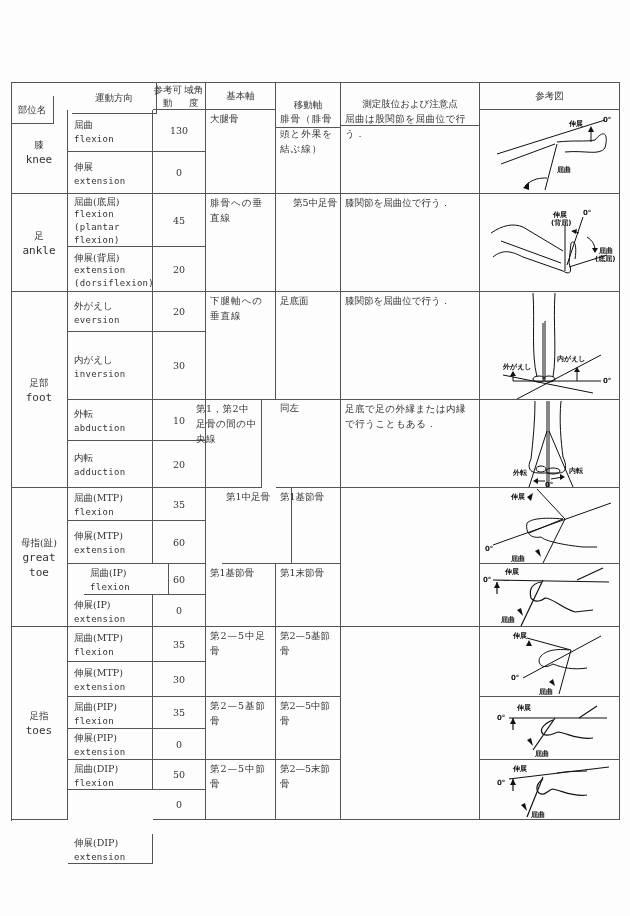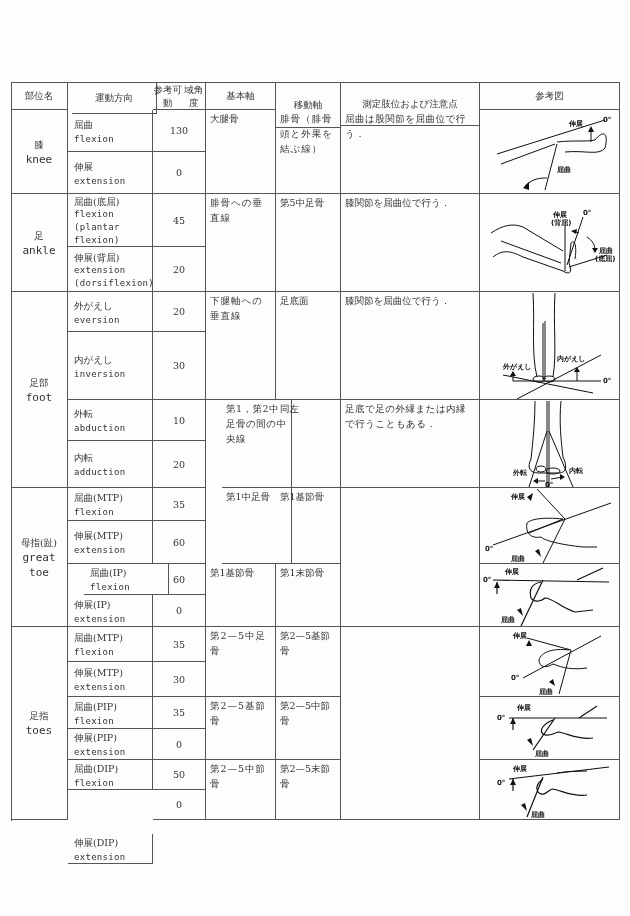--- a/index.html
+++ b/index.html
@@ -27,21 +27,21 @@
     .part .en { font-family: "DejaVu Sans Mono", "Liberation Mono", monospace; font-size: 11px; }
     .fig { display: flex; align-items: center; justify-content: center; }
     .fig svg { display: block; }
     .fig text { font-family: "DejaVu Sans", sans-serif; font-size: 7px; font-weight: bold; fill: #111; }
   </style>
 </head>
 <body>
 
 <div class="tbl-frame"></div>
 
-<div class="cell hdr" style="left:11px;top:82px;width:57px;height:28px;">部位名</div>
+<div class="cell hdr" style="left:11px;top:96px;width:43px;height:28px;">部位名</div>
 <div class="cell hdr" style="left:72px;top:82px;width:85px;height:32px;">運動方向</div>
 <div class="cell hdr" style="left:153px;top:82px;width:53px;height:28px;flex-direction:row;">
   <span>参考可動</span>
   <span>域角度</span>
 </div>
 <div class="cell hdr" style="left:206px;top:82px;width:70px;height:28px;">基本軸</div>
 <div class="cell hdr" style="left:276px;top:82px;width:65px;height:46px;">移動軸</div>
 <div class="cell hdr" style="left:341px;top:82px;width:139px;height:44px;">測定肢位および注意点</div>
 <div class="cell hdr" style="left:480px;top:82px;width:140px;height:28px;">参考図</div>
 
@@ -91,21 +91,21 @@
   <span class="en">flexion)</span>
 </div>
 <div class="cell center" style="left:153px;top:194px;width:53px;height:53px;">45</div>
 <div class="cell motion" style="left:68px;top:247px;width:85px;height:45px;line-height:13px;">
   <span>伸展(背屈)</span>
   <span class="en">extension</span>
   <span class="en">(dorsiflexion)</span>
 </div>
 <div class="cell center" style="left:153px;top:247px;width:53px;height:45px;">20</div>
 <div class="cell top" style="left:206px;top:194px;width:70px;height:98px;letter-spacing:1px;">腓骨への垂直線</div>
-<div class="cell top" style="left:276px;top:194px;width:65px;height:98px;">第5中足骨</div>
+<div class="cell top" style="left:276px;top:194px;width:65px;height:98px;text-align:right;">第5中足骨</div>
 <div class="cell top" style="left:341px;top:194px;width:139px;height:98px;">膝関節を屈曲位で行う．</div>
 <div class="cell fig" style="left:480px;top:194px;width:140px;height:98px;">
   <svg width="134" height="80" viewBox="0 0 134 80">
     <g fill="none" stroke="#111" stroke-width="1">
       <path d="M8 30 C20 22 30 20 40 24 L80 48"></path>
       <path d="M18 38 L78 60"></path>
       <path d="M10 54 C20 46 28 48 40 54 L80 68 C86 72 90 70 86 60 L88 40 C92 36 94 44 92 56"></path>
       <line x1="82" y1="68" x2="82" y2="22"></line>
       <line x1="84" y1="62" x2="100" y2="14"></line>
       <line x1="86" y1="64" x2="124" y2="52"></line>
@@ -142,22 +142,22 @@
 </div>
 <div class="cell center" style="left:153px;top:400px;width:53px;height:41px;">10</div>
 <div class="cell motion" style="left:68px;top:441px;width:85px;height:47px;">
   <span>内転</span>
   <span class="en">adduction</span>
 </div>
 <div class="cell center" style="left:153px;top:441px;width:53px;height:47px;">20</div>
 <div class="cell top" style="left:206px;top:292px;width:70px;height:108px;letter-spacing:1px;">下腿軸への垂直線</div>
 <div class="cell top" style="left:276px;top:292px;width:65px;height:108px;">足底面</div>
 <div class="cell top" style="left:341px;top:292px;width:139px;height:108px;">膝関節を屈曲位で行う．</div>
-<div class="cell top" style="left:222px;top:400px;width:70px;height:88px;letter-spacing:0.5px;">第1，第2中足骨の間の中央線</div>
-<div class="cell top" style="left:276px;top:400px;width:65px;height:88px;">同左</div>
+<div class="cell top" style="left:192px;top:400px;width:70px;height:88px;letter-spacing:0.5px;">第1，第2中足骨の間の中央線</div>
+<div class="cell top" style="left:276px;top:400px;width:65px;height:88px;font-family:Liberation Serif, serif;">同左</div>
 <div class="cell top" style="left:341px;top:400px;width:139px;height:88px;letter-spacing:0.5px;">足底で足の外縁または内縁で行うこともある．</div>
 <div class="cell fig" style="left:480px;top:292px;width:140px;height:108px;">
   <svg width="134" height="106" viewBox="0 0 134 106">
     <g fill="none" stroke="#111" stroke-width="1">
       <path d="M50 0 C52 30 48 60 54 84"></path>
       <path d="M72 0 C70 30 74 60 70 84"></path>
       <line x1="60" y1="30" x2="60" y2="86"></line>
       <line x1="62" y1="28" x2="62" y2="86"></line>
       <line x1="30" y1="88" x2="118" y2="88"></line>
       <line x1="20" y1="82" x2="110" y2="100"></line>

